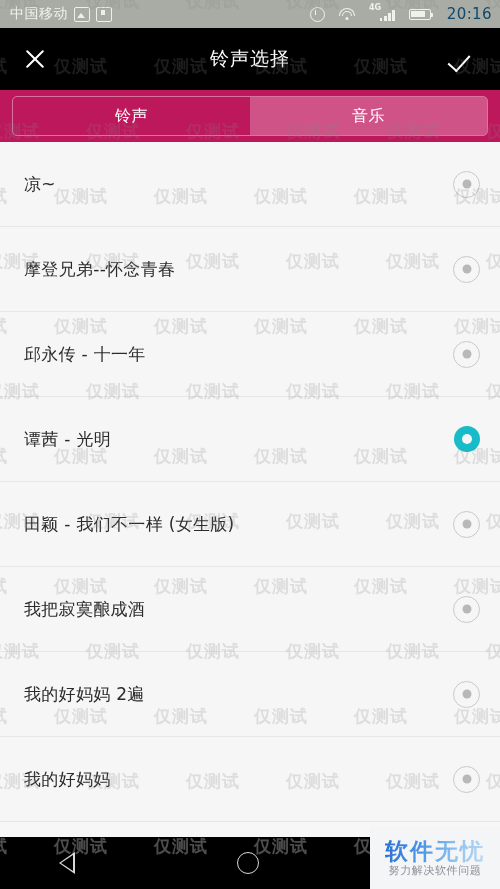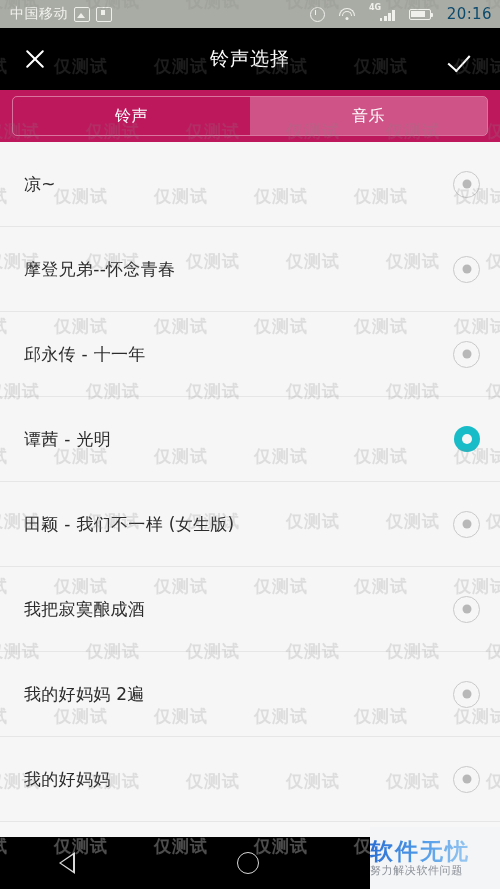--- a/index.html
+++ b/index.html
@@ -358,20 +358,21 @@
   .logo-wm {
     position: absolute;
     right: 0;
     bottom: 0;
     width: 130px;
     height: 62px;
     background: #f4f5f6;
     z-index: 50;
     display: flex;
     flex-direction: column;
+    align-items: center;
     justify-content: center;
     gap: 2px;
   }
   .logo-main {
     font-size: 23px;
     font-weight: 700;
     letter-spacing: 2px;
     background: linear-gradient(100deg, #2b6fd4 0%, #4f9ae8 40%, #8fc2f0 70%, #bcd9f2 100%);
     -webkit-background-clip: text;
     background-clip: text;

